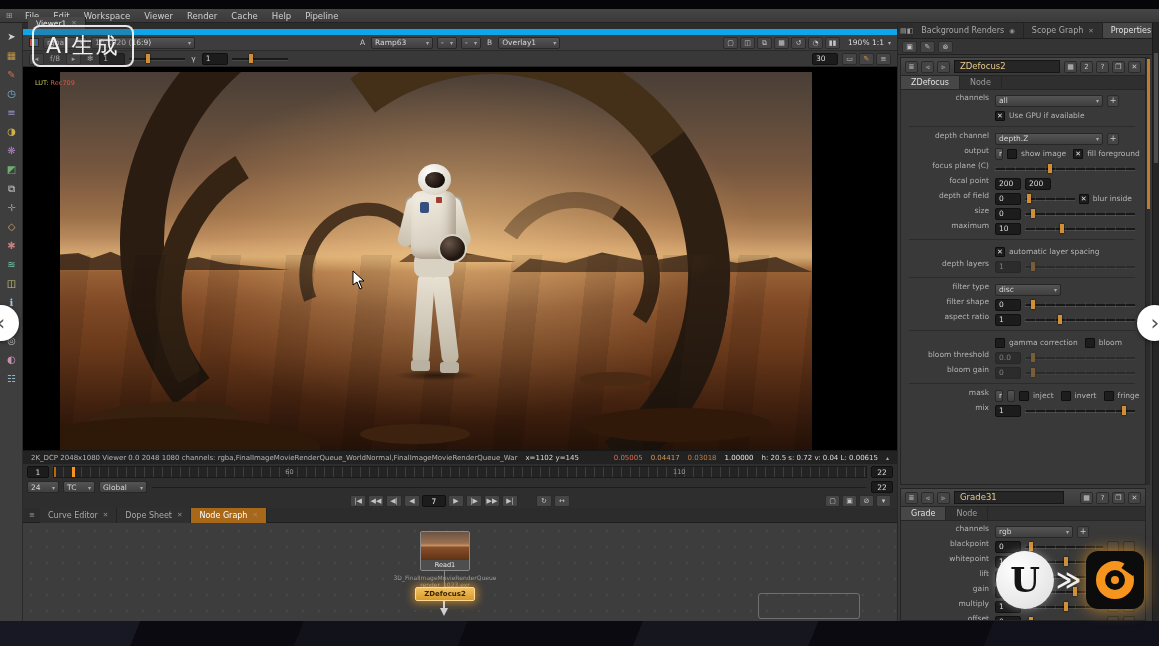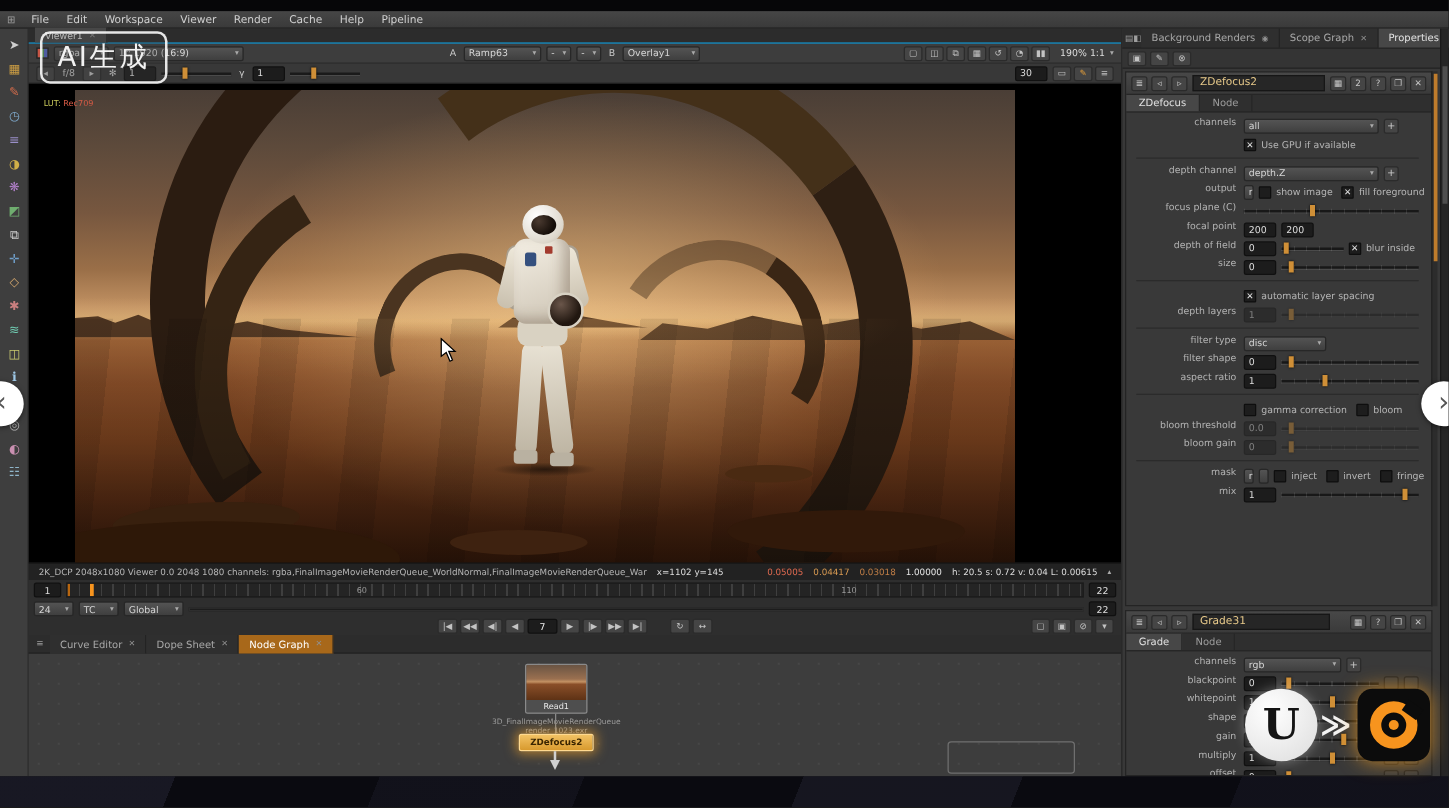--- a/index.html
+++ b/index.html
@@ -16,21 +16,21 @@
 #menubar{left:0;top:9px;width:1159px;height:14px;background:linear-gradient(#464646,#3a3a3a);border-bottom:1px solid #232323;display:flex;align-items:center}
 #menu-icon{width:18px;text-align:center;color:#9f9f9f;font-size:8px}
 .menu-item{padding:0 7px;color:#cfcfcf;font-size:8.5px;line-height:14px;display:inline-block}
 
 
 #left-toolbar{left:0;top:23px;width:23px;height:598px;background:#3e3e3e;border-right:1px solid #2a2a2a;padding-top:4px}
 .lt-icon{width:23px;height:19px;display:flex;align-items:center;justify-content:center;color:#b5b5b5;font-size:10px}
 
 
 #viewer{left:23px;top:23px;width:874px;height:485px;background:#323232}
-#v-tabs{height:12px;background:#2c2c2c;border-bottom:1px solid #0ea5e9;display:flex;align-items:flex-end;padding-left:5px}
+#v-tabs{height:12px;background:#2c2c2c;border-bottom:6px solid #0ea5e9;display:flex;align-items:flex-end;padding-left:5px}
 .tab{display:inline-flex;align-items:center;gap:5px;height:100%;padding:0 8px;background:#2f2f2f;border-right:1px solid #232323;color:#a8a8a8;font-size:8px;white-space:nowrap}
 .tab.active{background:#474747;color:#e3e3e3}
 .tab .x{font-size:6.5px;color:#909090}
 #v-tabs .tab{height:12px;font-size:7.5px}
 #v-row1,#v-row2{display:flex;align-items:center;gap:4px;padding:0 6px}
 #v-row1{height:16px;background:#3d3d3d;border-bottom:1px solid #2a2a2a}
 #v-row2{height:16px;background:#383838;border-bottom:1px solid #262626}
 .vsp{flex:1}
 .vlab{color:#c9c9c9;font-size:7.5px;margin:0 2px}
 #rgb-chip{width:10px;height:9px;background:linear-gradient(90deg,#c75545 0 33%,#5a9a55 33% 66%,#5569c7 66%);border:1px solid #222}
@@ -543,20 +543,29 @@
           </div>
           <div class="pp-row">
             <span class="pp-lab">size</span>
             <span class="pp-ctls">
               <span class="num">0</span>
               <span class="sl">
                 <span class="sl-th" style="left: 5%;"></span>
               </span>
             </span>
           </div>
+          <div class="pp-row">
+            <span class="pp-lab">maximum</span>
+            <span class="pp-ctls">
+              <span class="num">10</span>
+              <span class="sl">
+                <span class="sl-th" style="left: 32%;"></span>
+              </span>
+            </span>
+          </div>
           <div class="pp-sep"></div>
           <div class="pp-row">
             <span class="pp-lab"></span>
             <span class="pp-ctls">
               <span class="chk">✕</span>
               <span class="cl">automatic layer spacing</span>
             </span>
           </div>
           <div class="pp-row">
             <span class="pp-lab">depth layers</span>
@@ -702,21 +711,21 @@
             <span class="pp-ctls">
               <span class="num">1</span>
               <span class="sl">
                 <span class="sl-th" style="left: 50%;"></span>
               </span>
               <span class="ib"></span>
               <span class="ib"></span>
             </span>
           </div>
           <div class="pp-row">
-            <span class="pp-lab">shape</span>
+            <span class="pp-lab">lift</span>
             <span class="pp-ctls">
               <span class="num">0</span>
               <span class="sl">
                 <span class="sl-th" style="left: 5%;"></span>
               </span>
               <span class="ib"></span>
               <span class="ib"></span>
             </span>
           </div>
           <div class="pp-row">

